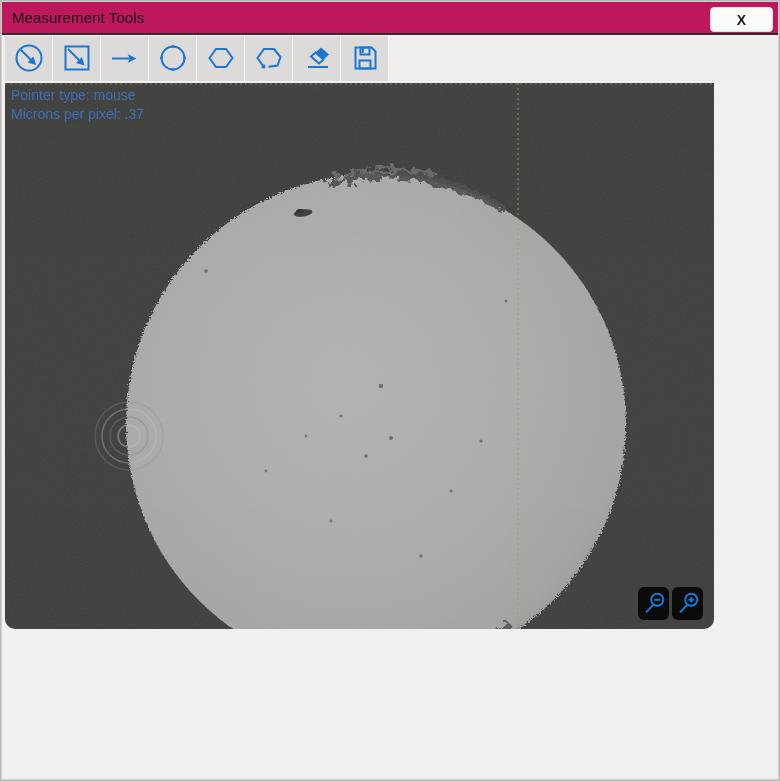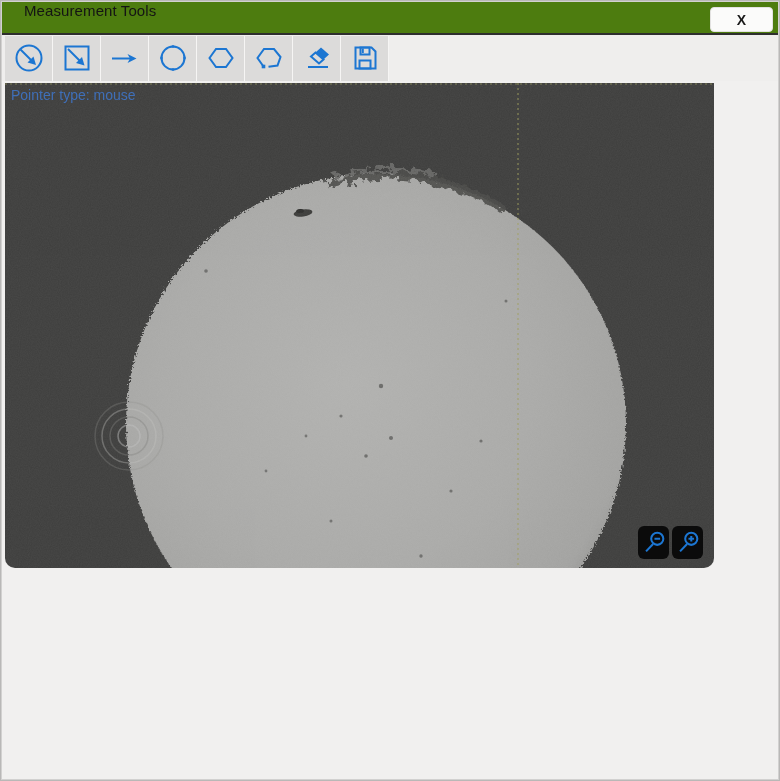--- a/index.html
+++ b/index.html
@@ -10,24 +10,24 @@
     font-family:"Liberation Sans", sans-serif;
   }
   .window {
     position:absolute; inset:1px;
     background:#f1f0ef;
     border:1px solid #d2d1d0;
   }
   
   .titlebar {
     position:relative; height:33px;
-    background:#4d7c0f;
+    background:#be185d;
     border-bottom:2px solid #2e2e2e;
-    display:flex; align-items:flex-start;
-    padding:0 22px;
+    display:flex; align-items:center;
+    padding:0 10px;
   }
   .title { font-size:15px; color:#141414; letter-spacing:.1px; }
   .close-btn {
     position:absolute; top:5px; right:5px;
     width:63px; height:25px;
     background:#fbfbfa;
     border:1px solid #e3e2e1;
     border-radius:4px;
     font-family:"Liberation Sans", sans-serif;
     font-size:14px; font-weight:bold; color:#1a1a1a;
@@ -43,21 +43,21 @@
     width:48px; height:45px;
     background:#dcdbda;
     border:none; border-right:1px solid #f6f5f4;
     display:flex; align-items:center; justify-content:center;
     cursor:pointer; padding:0;
   }
   .tool-btn svg { display:block; color:var(--accent,#1c76d2); }
   
   .canvas {
     position:absolute; left:3px; top:81px;
-    width:709px; height:485px;
+    width:709px; height:546px;
     background:var(--canvas-bg,#3e3e3d);
     border-radius:0 0 10px 10px;
     overflow:hidden;
   }
   .canvas svg.specimen { position:absolute; left:0; top:0; }
   .overlay {
     position:absolute; left:6px; top:3px;
     color:var(--overlay-text,#3f6fb8);
     font-size:14px; line-height:19px;
   }
@@ -214,20 +214,21 @@
       </g>
 
       <rect width="709" height="689" filter="url(#grain)" opacity="0.07"></rect>
 
       <line x1="0" y1="1" x2="709" y2="1" stroke="#a0a060" stroke-width="1.2" stroke-dasharray="2 3" opacity="0.65"></line>
       <line x1="513" y1="0" x2="513" y2="689" stroke="#a0a060" stroke-width="1.2" stroke-dasharray="2 3" opacity="0.75"></line>
     </svg>
 
     <div class="overlay">
       <div>Pointer type: mouse</div>
+      <div>Microns per pixel: .37</div>
     </div>
 
     <div class="zoom-controls">
       <button class="zoom-btn">
         <svg width="28" height="28" viewBox="0 0 30 30" fill="none" stroke="currentColor" stroke-width="2.2">
           <circle cx="18.5" cy="10.5" r="6.5"></circle>
           <line x1="14" y1="16" x2="6.5" y2="24"></line>
           <line x1="15.5" y1="10.5" x2="21.5" y2="10.5"></line>
         </svg>
       </button>

